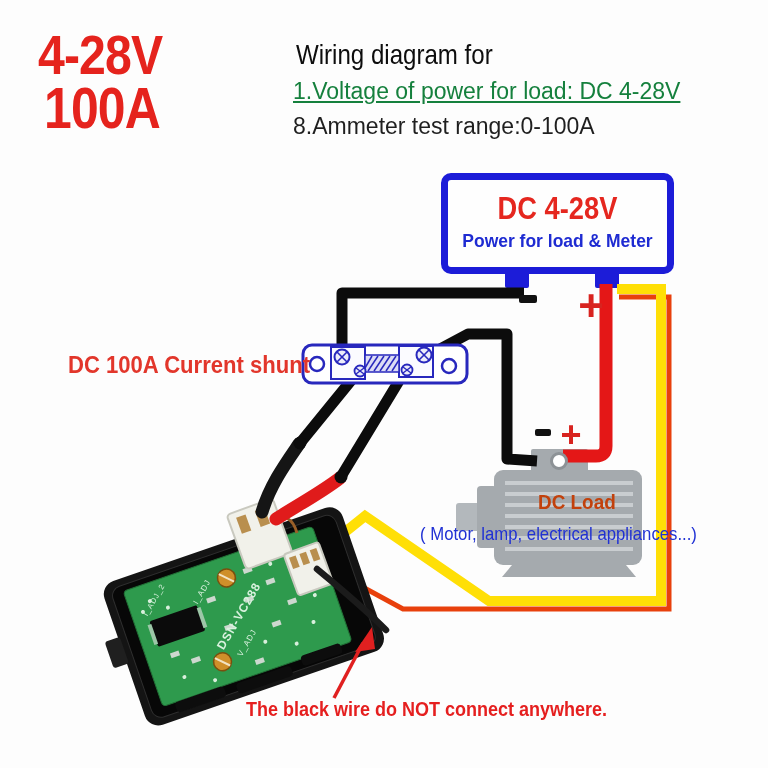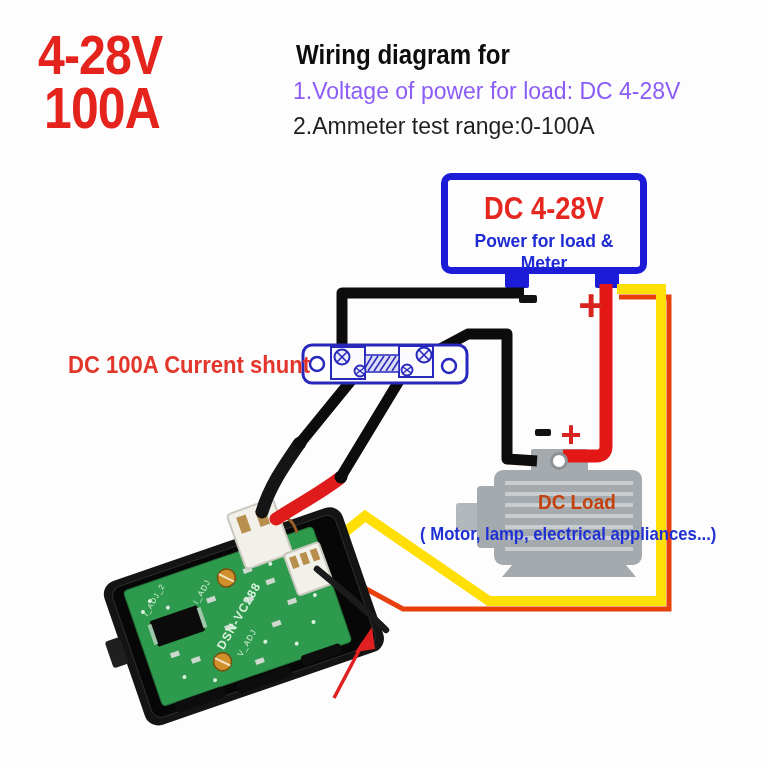--- a/index.html
+++ b/index.html
@@ -3,33 +3,33 @@
 <meta charset="utf-8">
 <style>
   html,body{margin:0;padding:0;}
   #stage{position:relative;width:768px;height:768px;background:#fdfdfd;overflow:hidden;
          font-family:"Liberation Sans",sans-serif;}
   .t{position:absolute;white-space:nowrap;line-height:1.05;}
   .cond{transform:scaleX(.86);transform-origin:0 50%;display:inline-block;}
   .rating{color:#e5231d;font-weight:900;letter-spacing:-1px;}
   #rating-voltage{left:38px;top:26px;font-size:56px;text-decoration:underline;}
   #rating-current{left:44px;top:78px;font-size:58px;}
-  #wiring-title{left:296px;top:40px;font-size:28px;font-weight:700;color:#0d0d0d;text-align:center;}
-  #wiring-line1{left:293px;top:79px;font-size:23px;color:#8b5cf6;}
+  #wiring-title{left:296px;top:40px;font-size:28px;font-weight:400;color:#0d0d0d;text-align:center;}
+  #wiring-line1{left:293px;top:79px;font-size:23px;color:#15803d;text-decoration:underline;}
   #wiring-line2{left:293px;top:114px;font-size:23px;color:#1f1f1f;}
-  #power-box{position:absolute;left:441px;top:173px;width:206px;height:101px;
+  #power-box{position:absolute;left:441px;top:173px;width:233px;height:101px;
              border:7px solid #1c1cd8;border-radius:10px;background:#fefefe;
              box-sizing:border-box;text-align:center;}
   #power-title{margin-top:11px;font-size:31px;font-weight:900;color:#e5271f;
                transform:scaleX(.88);transform-origin:50% 50%;}
   #power-subtitle{margin-top:3px;font-size:19px;font-weight:800;color:#1e2bd2;
                transform:scaleX(.92);transform-origin:50% 50%;}
   #shunt-label{left:68px;top:352px;font-size:24px;font-weight:700;color:#e2362b;text-align:right;}
   #load-title{left:538px;top:491px;font-size:21px;font-weight:900;color:#c2410c;}
-  #load-subtitle{left:420px;top:524px;font-size:19px;font-weight:700;color:#2031d4;}
+  #load-subtitle{left:420px;top:524px;font-size:19px;font-weight:400;color:#2031d4;}
   #warning-text{left:246px;top:699px;font-size:20px;font-weight:800;color:#e51f1f;}
   svg{position:absolute;left:0;top:0;}
   svg text{font-family:"Liberation Sans",sans-serif;}
   .plus{fill:#d8231f;font-weight:900;}
   .silk{fill:#d9f2de;letter-spacing:1px;}
 </style>
 </head>
 <body>
 
 <div id="stage">
@@ -185,24 +185,25 @@
   <g>
     <line x1="334" y1="698" x2="363" y2="643" stroke="#e02020" stroke-width="3.5"></line>
     <polygon points="372,627 355,652 375,649" fill="#e02020"></polygon>
   </g>
 </svg>
 
 <div class="t rating" id="rating-voltage"><span class="cond">4-28V</span></div>
 <div class="t rating" id="rating-current"><span class="cond">100A</span></div>
 <div class="t" id="wiring-title"><span class="cond">Wiring diagram for</span></div>
 <div class="t" id="wiring-line1">1.Voltage of power for load: DC 4-28V</div>
-<div class="t" id="wiring-line2">2.Ammeter test range:0-100A</div>
+<div class="t" id="wiring-line2">8.Ammeter test range:0-100A</div>
 
 <div id="power-box">
   <div id="power-title">DC 4-28V</div>
   <div id="power-subtitle">Power for load &amp; Meter</div>
 </div>
 
 <div class="t" id="shunt-label"><span class="cond" style="transform:scaleX(.92)">DC 100A Current shunt</span></div>
 <div class="t" id="load-title"><span class="cond" style="transform:scaleX(.9)">DC Load</span></div>
 <div class="t" id="load-subtitle"><span class="cond" style="transform:scaleX(.88)">( Motor, lamp, electrical appliances...)</span></div>
+<div class="t" id="warning-text"><span class="cond" style="transform:scaleX(.9)">The black wire do NOT connect anywhere.</span></div>
 
 </div>
 
 </body></html>

